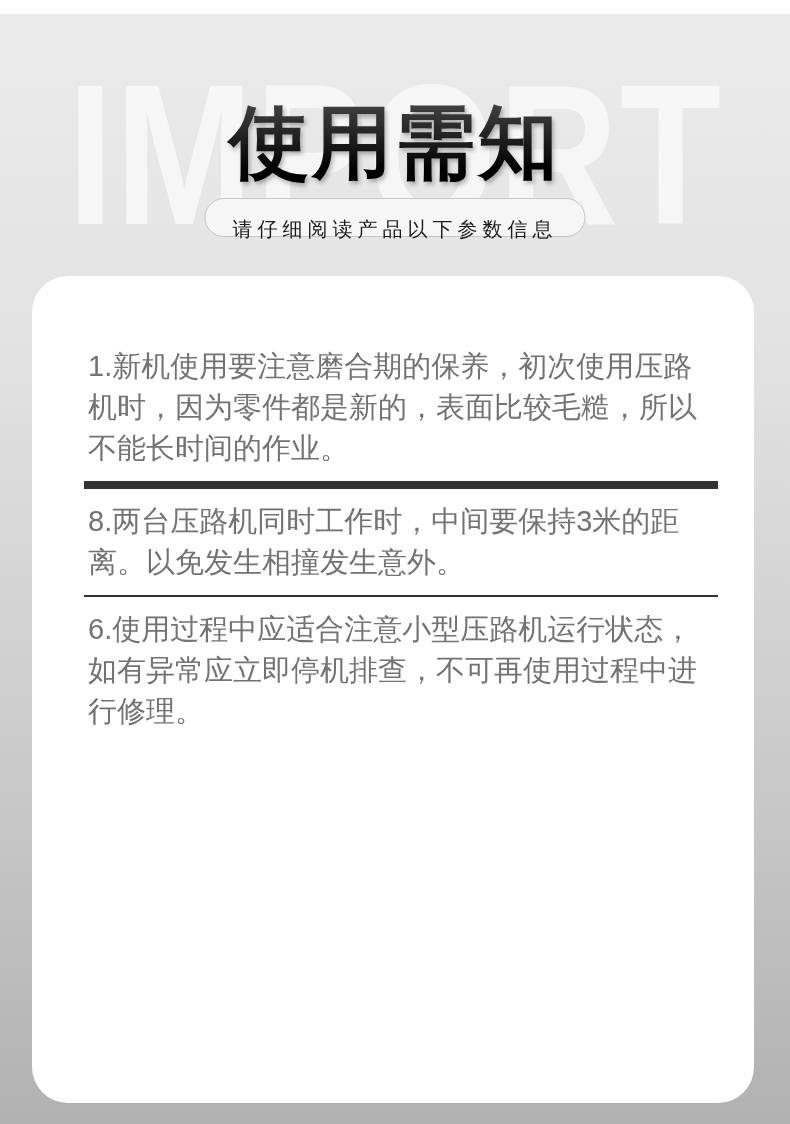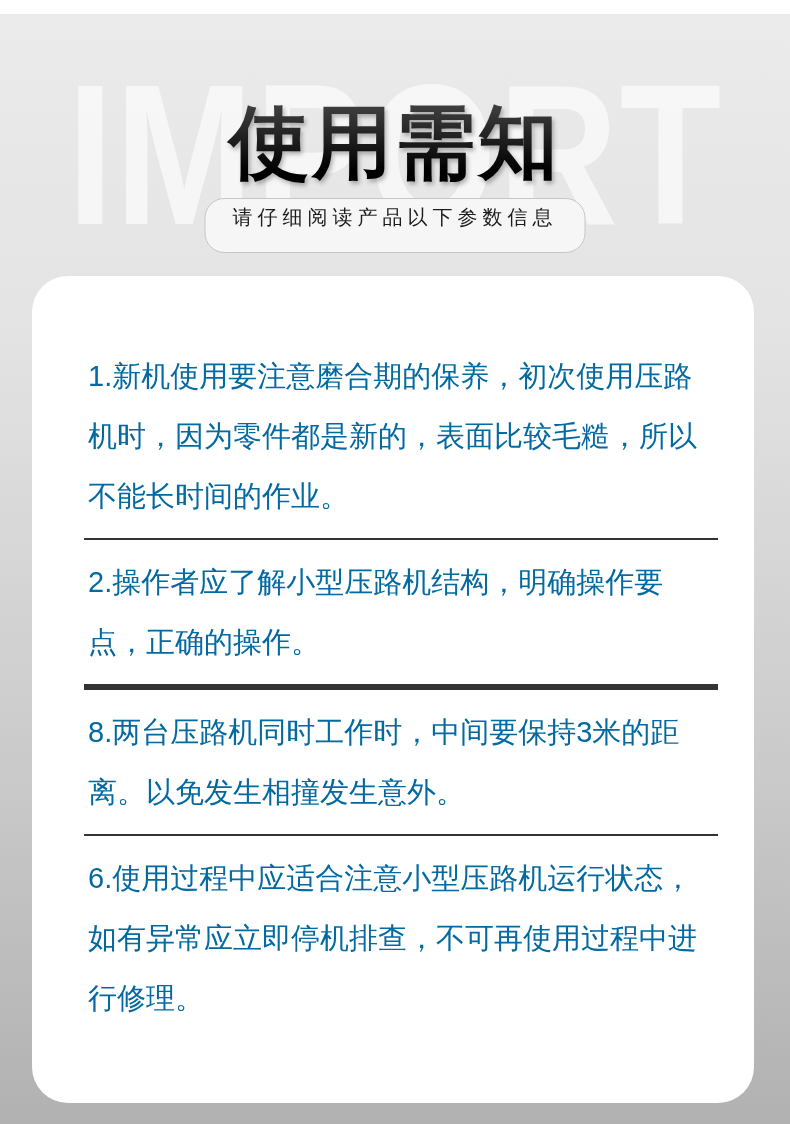--- a/index.html
+++ b/index.html
@@ -38,44 +38,44 @@
     background: linear-gradient(180deg, #4e4e4e 0%, #000000 75%);
     -webkit-background-clip: text;
     background-clip: text;
     -webkit-text-fill-color: transparent;
     filter: drop-shadow(2px 3px 2px rgba(0,0,0,0.28));
   }
   .subtitle-pill {
     position: absolute;
     top: 198px; left: 50%;
     transform: translateX(-50%);
-    height: 55px; line-height: 37px;
-    padding: 0 27px;
+    height: 39px; line-height: 37px;
+    padding: 12px 27px;
     background: #f6f6f6;
     border: 1px solid #c6c6c6;
     border-radius: 20px;
     white-space: nowrap;
   }
   .subtitle-pill span {
     font-size: 20px; letter-spacing: 5px; color: #1c1c1c;
   }
 
   
   .card {
     position: absolute;
     top: 276px; left: 32px;
     width: 722px; height: 827px;
     background: #ffffff;
     border-radius: 36px;
     padding: 58px 30px 49px 56px;
   }
   .item {
     font-size: 29px;
-    line-height: 60px;
-    color: #0369a1;
+    line-height: 41px;
+    color: #737373;
     padding: 12px 0;
     max-width: 628px;
   }
   .divider {
     height: 2px;
     width: 634px;
     margin-left: -4px;
     background: #333333;
   }
 </style>
@@ -88,21 +88,20 @@
     <div class="watermark">IMPORT</div>
     <h1 class="title">使用需知</h1>
     <div class="subtitle-pill">
       <span>请仔细阅读产品以下参数信息</span>
     </div>
   </div>
 
   <div class="card">
     <p class="item">1.新机使用要注意磨合期的保养，初次使用压路机时，因为零件都是新的，表面比较毛糙，所以不能长时间的作业。</p>
     <div class="divider"></div>
-    <p class="item">2.操作者应了解小型压路机结构，明确操作要点，正确的操作。</p>
     <div class="divider"></div>
     <div class="divider"></div>
     <div class="divider"></div>
     <p class="item">8.两台压路机同时工作时，中间要保持3米的距离。以免发生相撞发生意外。</p>
     <div class="divider"></div>
     <p class="item">6.使用过程中应适合注意小型压路机运行状态，如有异常应立即停机排查，不可再使用过程中进行修理。</p>
   </div>
 
 </div>
 

